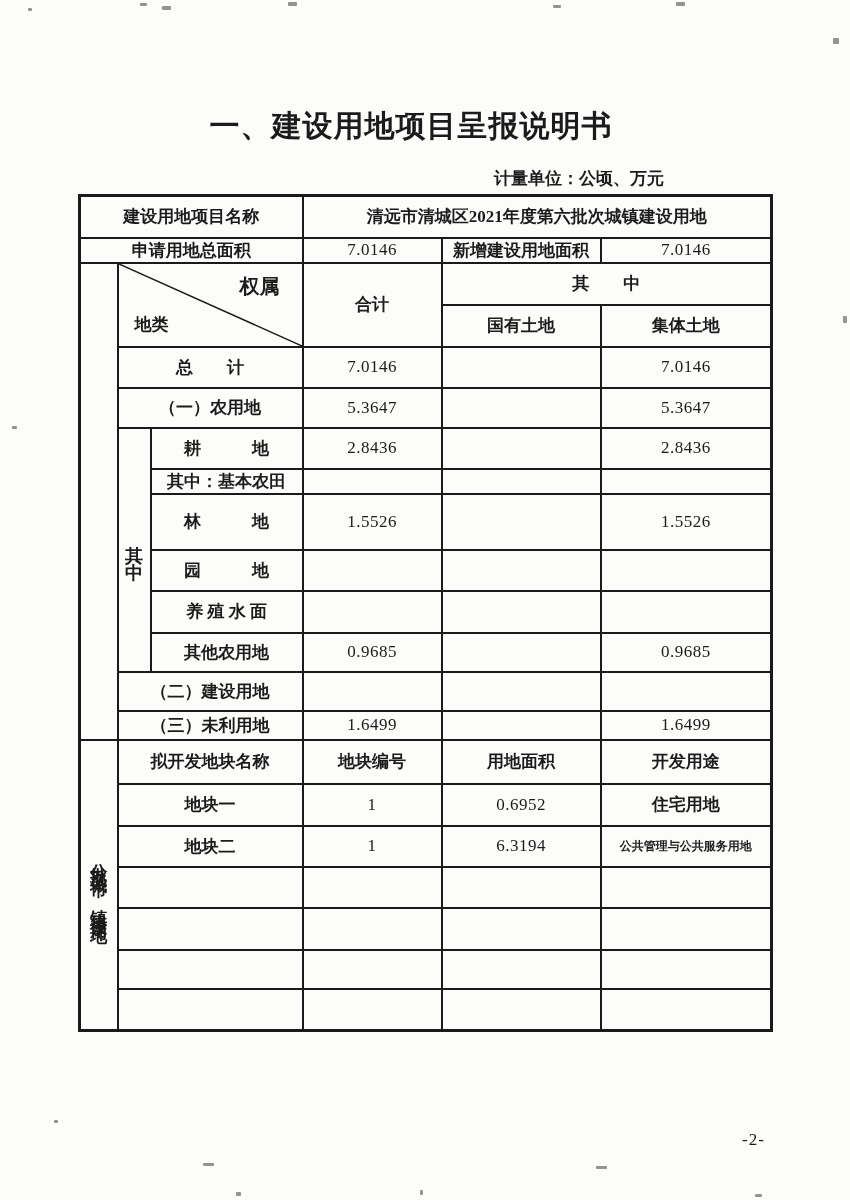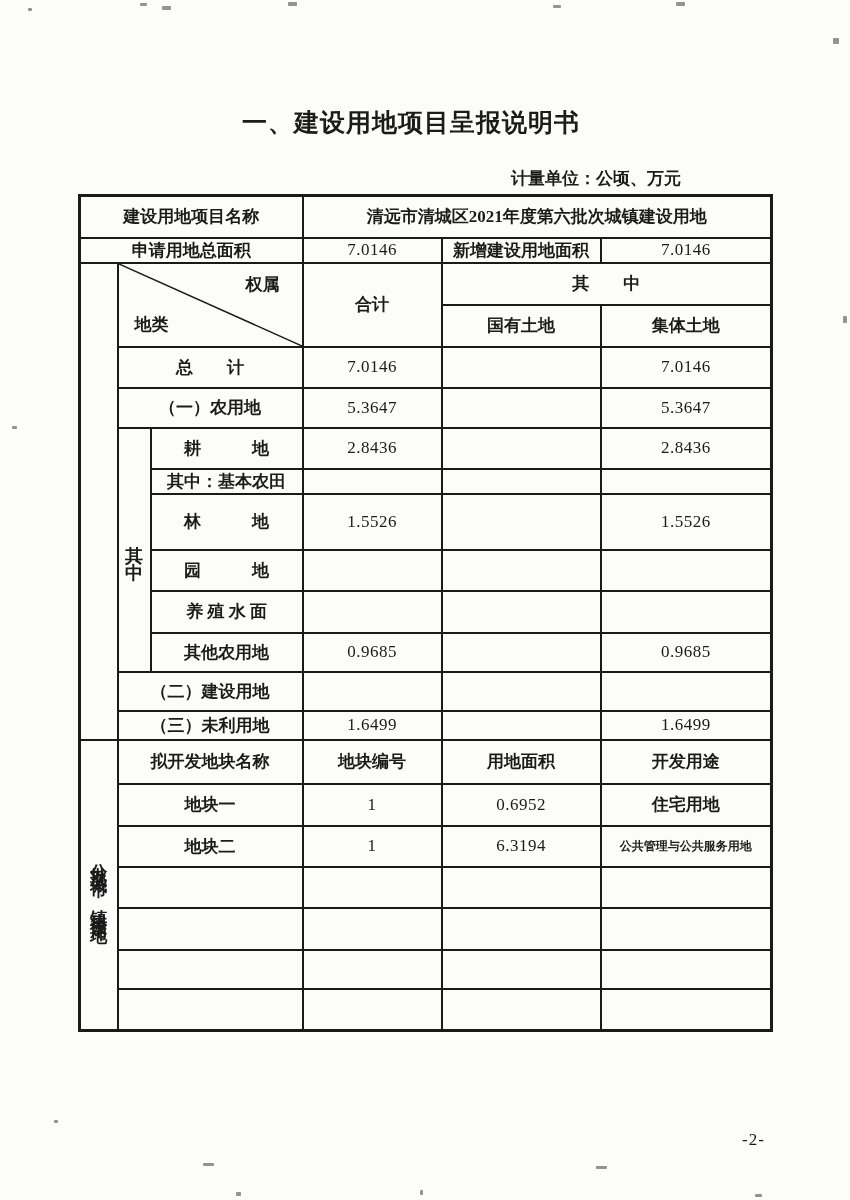--- a/index.html
+++ b/index.html
@@ -14,29 +14,29 @@
     background: #fcfcfa;
     font-family: "Liberation Serif", serif;
     color: #1b1b1b;
   }
   .doc-title {
     position: absolute;
     top: 106px;
     left: 0;
     width: 822px;
     text-align: center;
-    font-size: 25px;
+    font-size: 30px;
     font-weight: bold;
     letter-spacing: 1px;
     white-space: pre;
   }
   .unit-note {
     position: absolute;
     top: 167px;
-    left: 511px;
+    left: 494px;
     font-size: 17px;
     font-weight: bold;
     white-space: pre;
   }
   .page-number {
     position: absolute;
     top: 1130px;
     left: 742px;
     font-size: 17px;
     letter-spacing: 1px;
@@ -81,21 +81,21 @@
   .diag-svg {
     position: absolute;
     top: 0; left: 0;
     width: 100%; height: 100%;
   }
   .diag-tr {
     position: absolute;
     top: 9px;
     right: 22px;
     font-weight: bold;
-    font-size: 17px;
+    font-size: 20px;
   }
   .diag-bl {
     position: absolute;
     bottom: 10px;
     left: 16px;
     font-weight: bold;
     font-size: 17px;
   }
   .v-text {
     display: inline-block;

